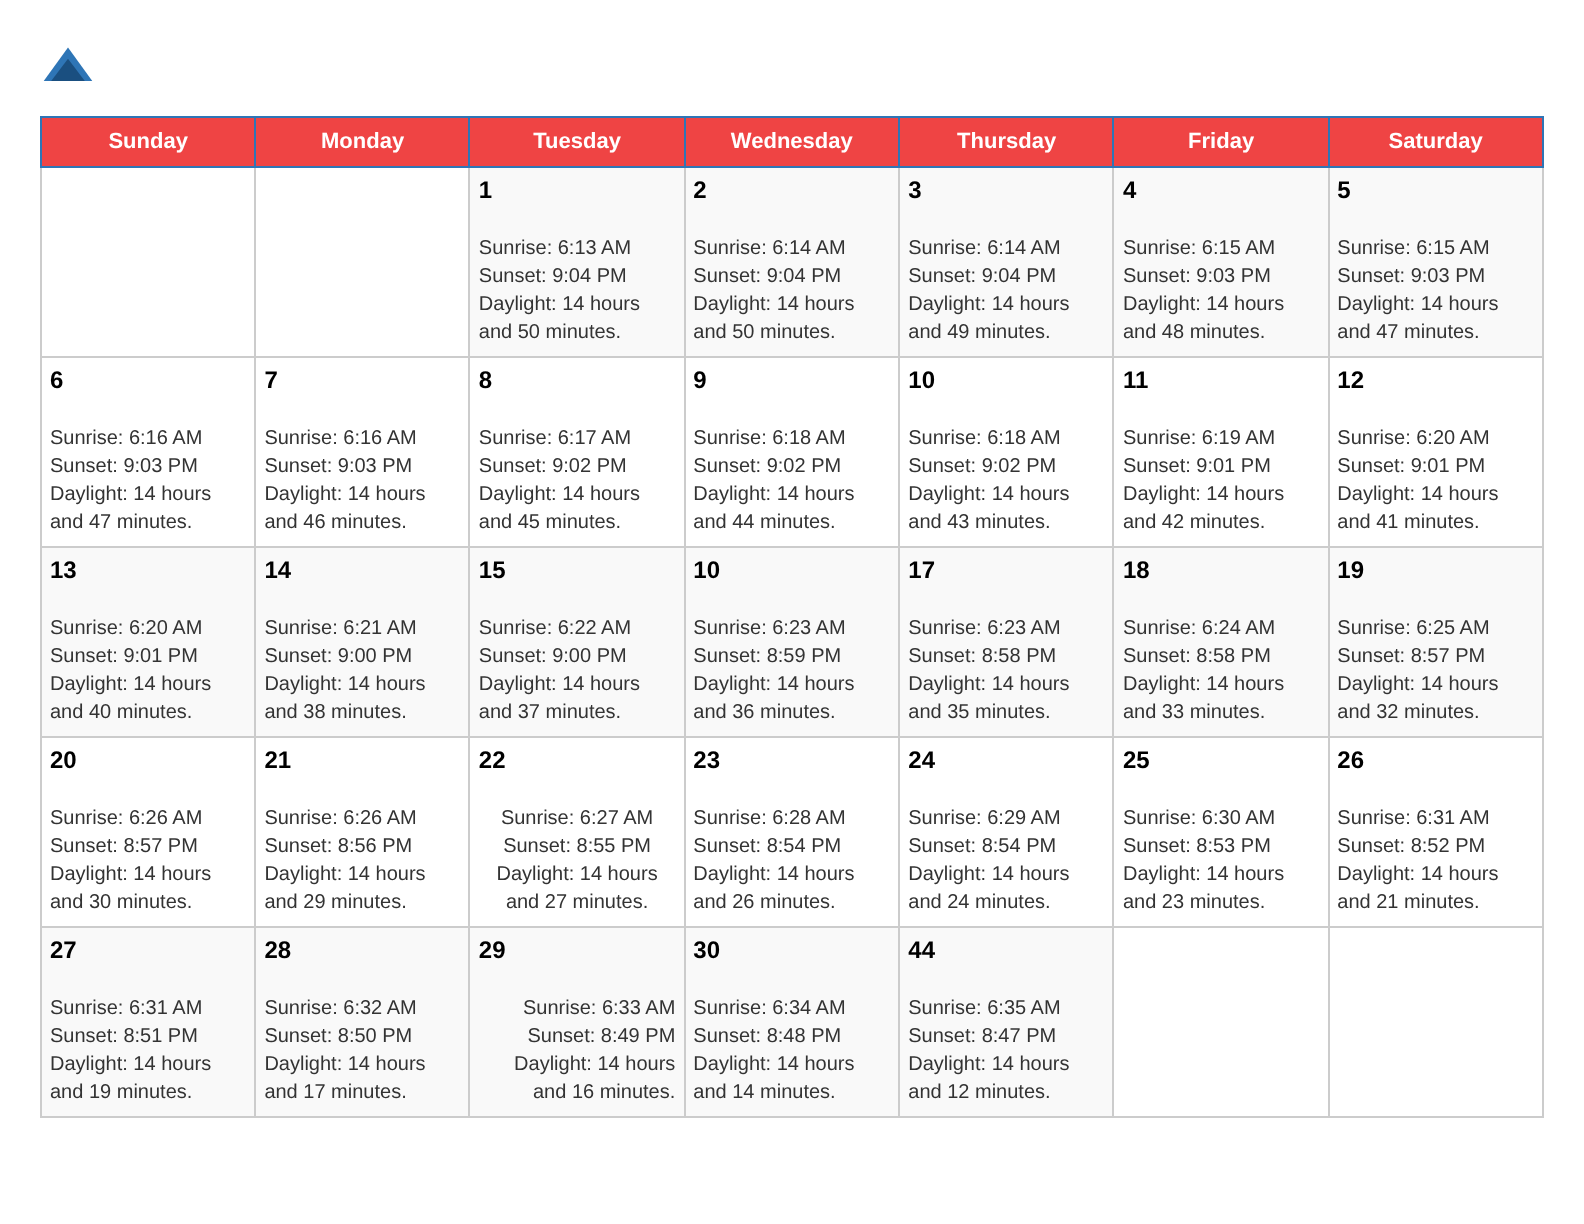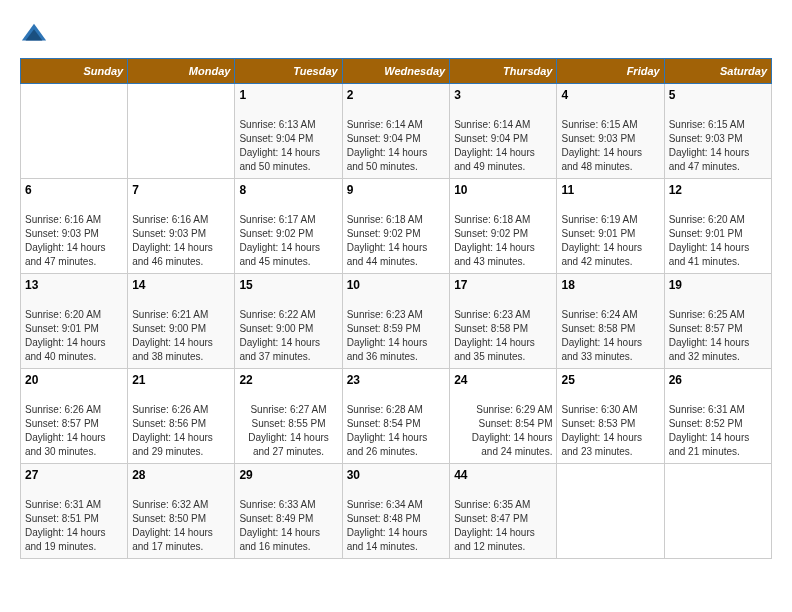--- a/index.html
+++ b/index.html
@@ -46,27 +46,26 @@
     .subtitle {
       font-size: 14px;
       color: #555;
     }
     table {
       width: 100%;
       border-collapse: collapse;
       font-size: 10.5px;
     }
     thead tr th {
-      background-color: #a16207;
+      background-color: #ef4444;
       color: #fff;
       padding: 6px 4px;
-      text-align: right;
+      text-align: center;
       font-size: 11px;
       border: 1px solid #2e75b6;
-      font-style: italic;
     }
     tbody tr td {
       border: 1px solid #ccc;
       vertical-align: top;
       padding: 4px;
       width: 108px;
       min-height: 80px;
       background: #fff;
     }
     tbody tr:nth-child(odd) td {
@@ -263,21 +262,21 @@
 Daylight: 14 hours and 27 minutes.</div>
         </td>
         <td>
           <span class="day-num">23</span>
           <div class="day-info" style="white-space: pre-line;">Sunrise: 6:28 AM
 Sunset: 8:54 PM
 Daylight: 14 hours and 26 minutes.</div>
         </td>
         <td>
           <span class="day-num">24</span>
-          <div class="day-info" style="white-space: pre-line; text-align: right;">Sunrise: 6:29 AM
+          <div class="day-info" style="white-space: pre-line;">Sunrise: 6:29 AM
 Sunset: 8:54 PM
 Daylight: 14 hours and 24 minutes.</div>
         </td>
         <td>
           <span class="day-num">25</span>
           <div class="day-info" style="white-space: pre-line;">Sunrise: 6:30 AM
 Sunset: 8:53 PM
 Daylight: 14 hours and 23 minutes.</div>
         </td>
         <td>
@@ -295,21 +294,21 @@
 Daylight: 14 hours and 19 minutes.</div>
         </td>
         <td>
           <span class="day-num">28</span>
           <div class="day-info" style="white-space: pre-line;">Sunrise: 6:32 AM
 Sunset: 8:50 PM
 Daylight: 14 hours and 17 minutes.</div>
         </td>
         <td>
           <span class="day-num">29</span>
-          <div class="day-info" style="white-space: pre-line;">Sunrise: 6:33 AM
+          <div class="day-info" style="white-space: pre-line; text-align: right;">Sunrise: 6:33 AM
 Sunset: 8:49 PM
 Daylight: 14 hours and 16 minutes.</div>
         </td>
         <td>
           <span class="day-num">30</span>
           <div class="day-info" style="white-space: pre-line;">Sunrise: 6:34 AM
 Sunset: 8:48 PM
 Daylight: 14 hours and 14 minutes.</div>
         </td>
         <td>

